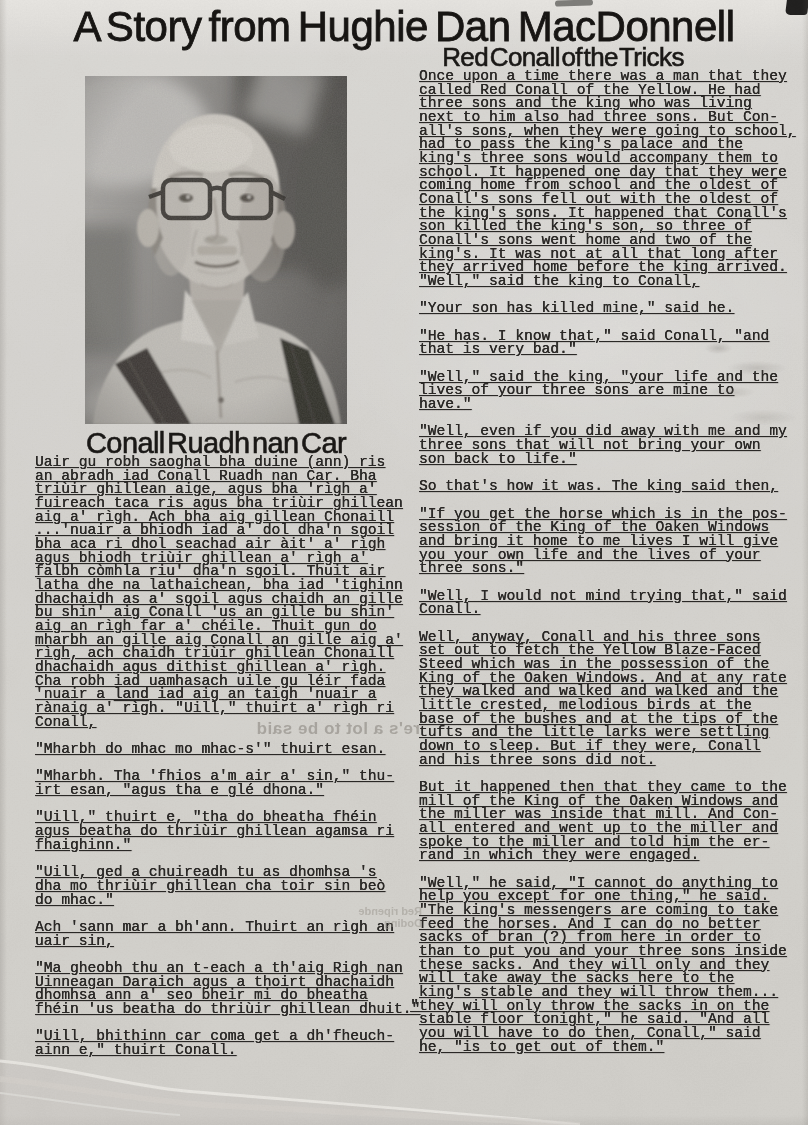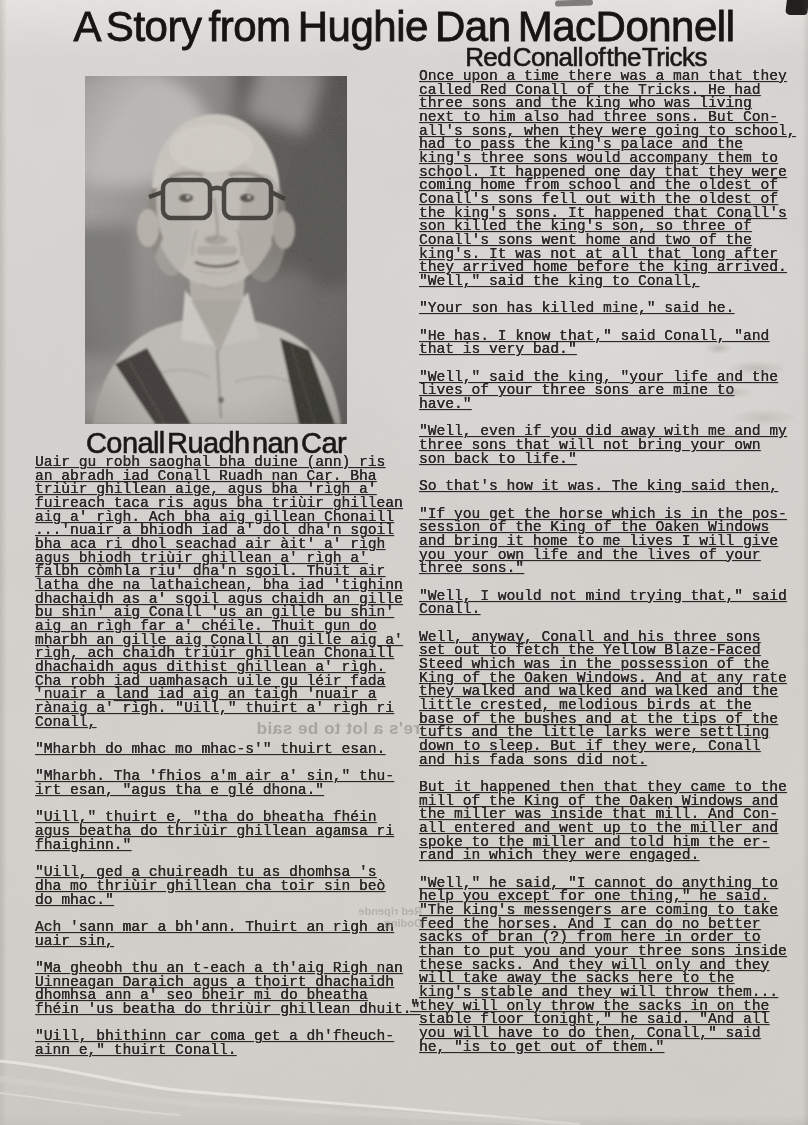--- a/index.html
+++ b/index.html
@@ -31,21 +31,21 @@
     letter-spacing:-.5px;word-spacing:-4px;
     color:#171513;
     -webkit-text-stroke:.8px #171513;
   }
   .subhead{
     position:absolute;text-align:center;
     font-weight:400;color:#1a1816;
     -webkit-text-stroke:.6px #1a1816;
     letter-spacing:-.6px;word-spacing:-5px;
   }
-  #red-heading{top:44px;left:443px;width:286px;font-size:26px;line-height:27px;}
+  #red-heading{top:44px;left:420px;width:286px;font-size:26px;line-height:27px;}
   #conall-heading{top:428px;left:80px;width:272px;font-size:29px;line-height:30px;}
   .photo{
     position:absolute;top:76px;left:85px;width:262px;height:348px;
   }
   .mono-col{
     position:absolute;
     font-family:"Liberation Mono","DejaVu Sans Mono",monospace;
     font-size:14.6px;line-height:13.68px;font-weight:400;
     color:#2b2927;
     text-shadow:0 0 .55px rgba(43,41,39,.95), .3px .3px .4px rgba(43,41,39,.5);
@@ -242,21 +242,21 @@
         <div class="line">fhéin 'us beatha do thriùir ghillean dhuit."</div>
       </div>
       <div class="para">
         <div class="line">"Uill, bhithinn car coma get a dh'fheuch-</div>
         <div class="line">ainn e," thuirt Conall.</div>
       </div>
     </div>
   <div id="right-col" class="mono-col">
       <div class="para">
         <div class="line">Once upon a time there was a man that they</div>
-        <div class="line">called Red Conall of the Tricks. He had</div>
+        <div class="line">called Red Conall of the Yellow. He had</div>
         <div class="line">three sons and the king who was living</div>
         <div class="line">next to him also had three sons. But Con-</div>
         <div class="line">all's sons, when they were going to school,</div>
         <div class="line">had to pass the king's palace and the</div>
         <div class="line">king's three sons would accompany them to</div>
         <div class="line">school. It happened one day that they were</div>
         <div class="line">coming home from school and the oldest of</div>
         <div class="line">Conall's sons fell out with the oldest of</div>
         <div class="line">the king's sons. It happened that Conall's</div>
         <div class="line">son killed the king's son, so three of</div>
@@ -299,21 +299,21 @@
       <div class="para">
         <div class="line">Well, anyway, Conall and his three sons</div>
         <div class="line">set out to fetch the Yellow Blaze-Faced</div>
         <div class="line">Steed which was in the possession of the</div>
         <div class="line">King of the Oaken Windows. And at any rate</div>
         <div class="line">they walked and walked and walked and the</div>
         <div class="line">little crested, melodious birds at the</div>
         <div class="line">base of the bushes and at the tips of the</div>
         <div class="line">tufts and the little larks were settling</div>
         <div class="line">down to sleep. But if they were, Conall</div>
-        <div class="line">and his fada sons did not.</div>
+        <div class="line">and his three sons did not.</div>
       </div>
       <div class="para">
         <div class="line">But it happened then that they came to the</div>
         <div class="line">mill of the King of the Oaken Windows and</div>
         <div class="line">the miller was inside that mill. And Con-</div>
         <div class="line">all entered and went up to the miller and</div>
         <div class="line">spoke to the miller and told him the er-</div>
         <div class="line">rand in which they were engaged.</div>
       </div>
       <div class="para">

